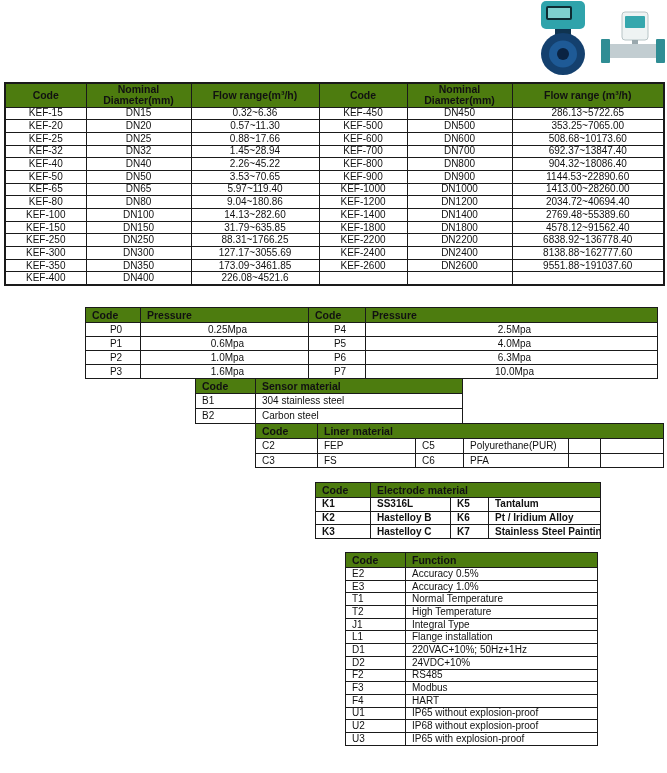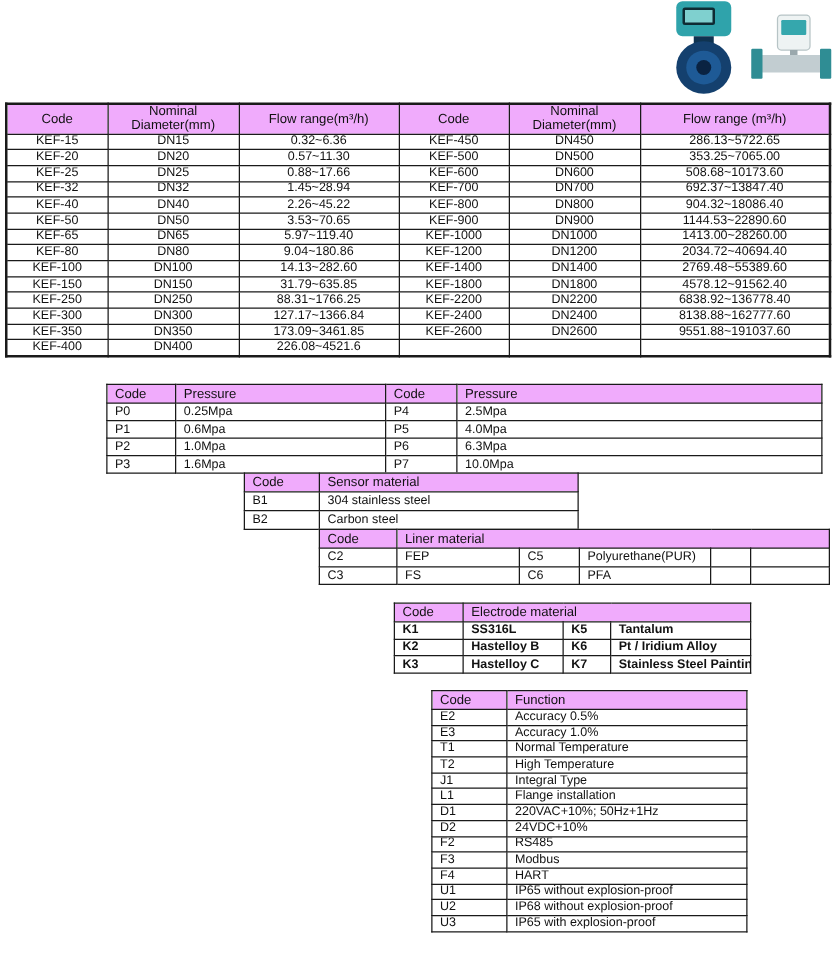--- a/index.html
+++ b/index.html
@@ -12,33 +12,33 @@
   .page { position:relative; width:667px; height:773px; background:#fff; overflow:hidden; }
 
   table { position:absolute; border-collapse:collapse; table-layout:fixed; background:#fff; }
   th, td {
     border:1px solid #1a1a1a;
     font-size:10px;
     overflow:hidden;
     white-space:nowrap;
     vertical-align:middle;
   }
-  thead th { background:#f0abfc; font-weight:normal; font-size:10.5px; }
+  thead th { background:#4d7c0f; font-weight:bold; font-size:10.5px; }
 
   
   .main-table { left:4px; top:82px; width:659px; border:2px solid #1a1a1a; }
   .main-table thead th { height:24px; text-align:center; white-space:normal; line-height:1.05; }
   .main-table tbody td { height:12.7px; text-align:center; line-height:1; padding:0; }
 
   
   .sub-table thead th { height:15px; text-align:left; padding-left:6px; }
   .sub-table tbody td { text-align:left; padding-left:6px; line-height:1; }
 
   .pressure-table  { left:85px;  top:307px; width:572px; }
-  .pressure-table tbody td { height:14px; }
+  .pressure-table tbody td { height:14px;text-align:center; }
 
   .sensor-table    { left:195px; top:378px; width:267px; }
   .sensor-table tbody td { height:15px;margin-left:38px; }
 
   .liner-table     { left:255px; top:423px; width:408px; }
   .liner-table tbody td { height:14.7px; }
 
   .electrode-table { left:315px; top:482px; width:285px; }
   .electrode-table tbody td { height:13.7px;font-weight:bold; }
 
@@ -178,21 +178,21 @@
           <td>KEF-250</td>
           <td>DN250</td>
           <td>88.31~1766.25</td>
           <td>KEF-2200</td>
           <td>DN2200</td>
           <td>6838.92~136778.40</td>
         </tr>
         <tr>
           <td>KEF-300</td>
           <td>DN300</td>
-          <td>127.17~1366.84</td>
+          <td>127.17~3055.69</td>
           <td>KEF-2400</td>
           <td>DN2400</td>
           <td>8138.88~162777.60</td>
         </tr>
         <tr>
           <td>KEF-350</td>
           <td>DN350</td>
           <td>173.09~3461.85</td>
           <td>KEF-2600</td>
           <td>DN2600</td>

